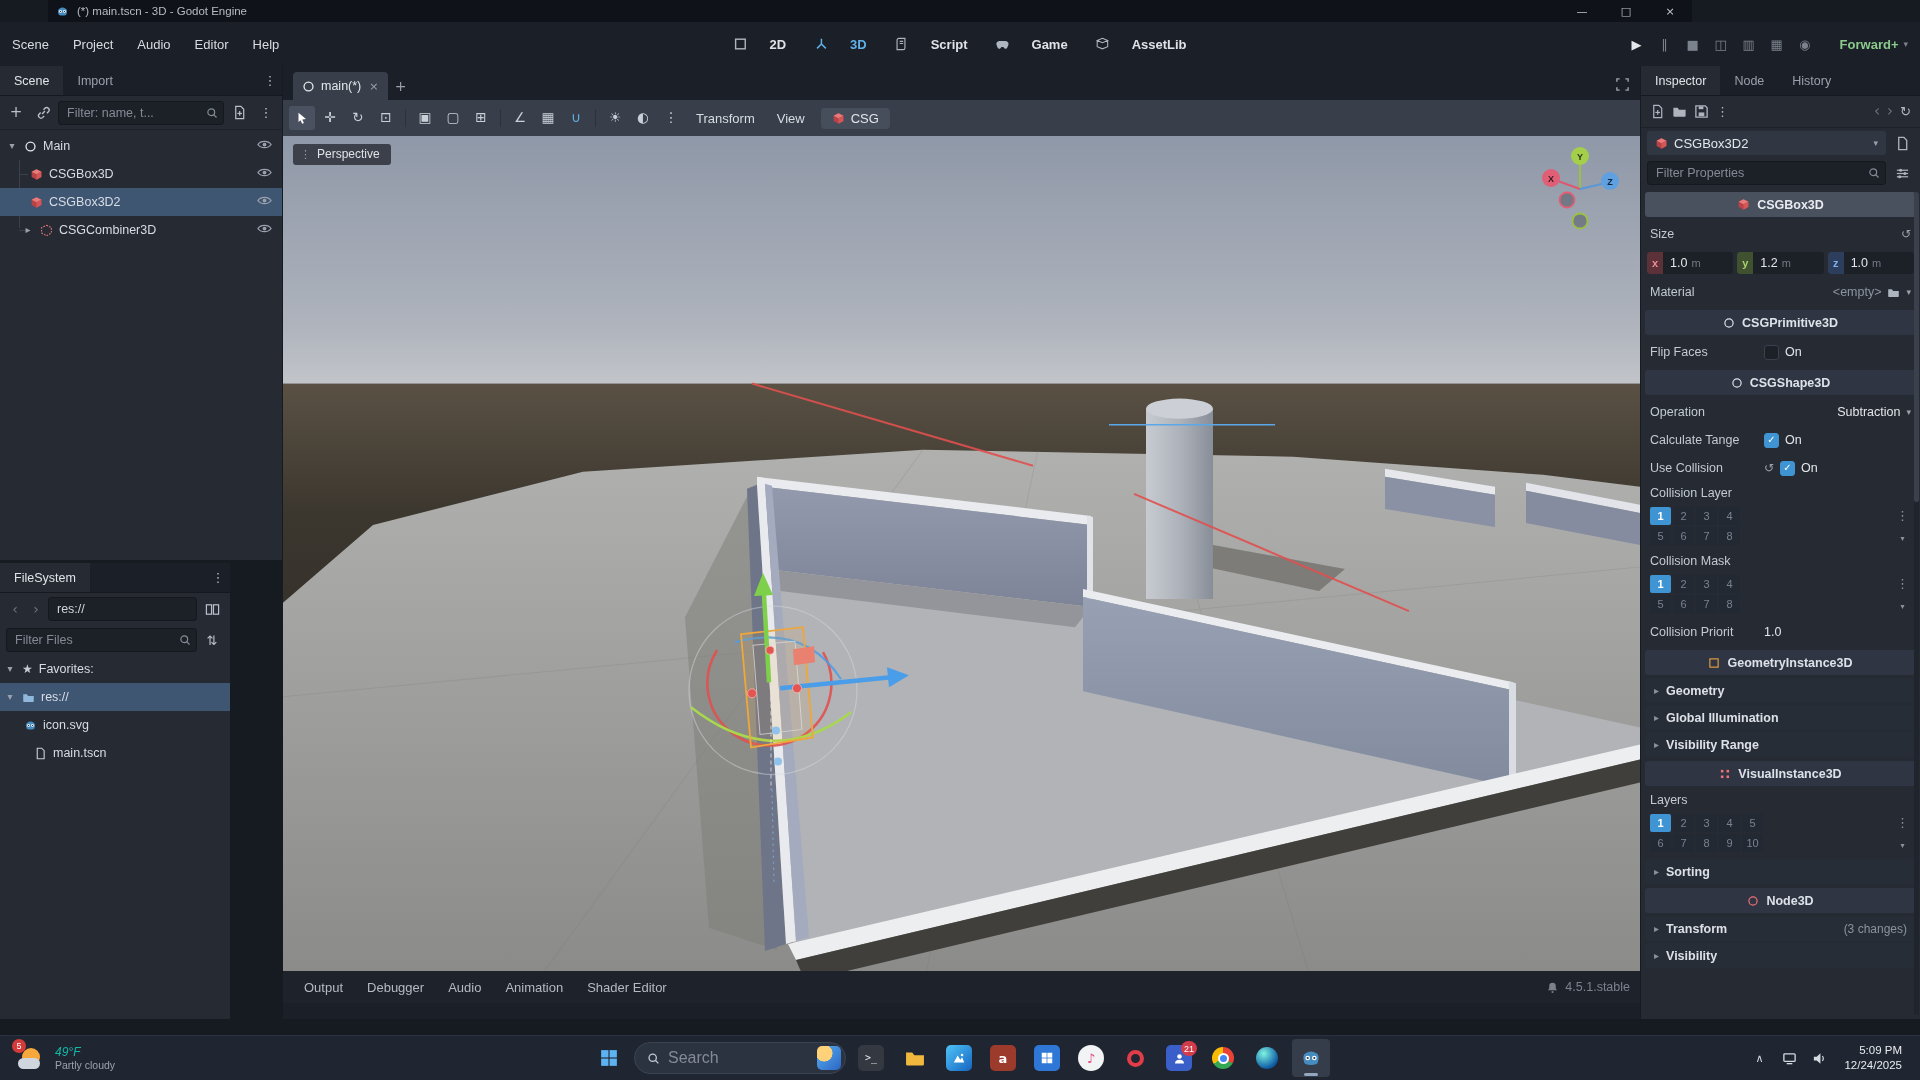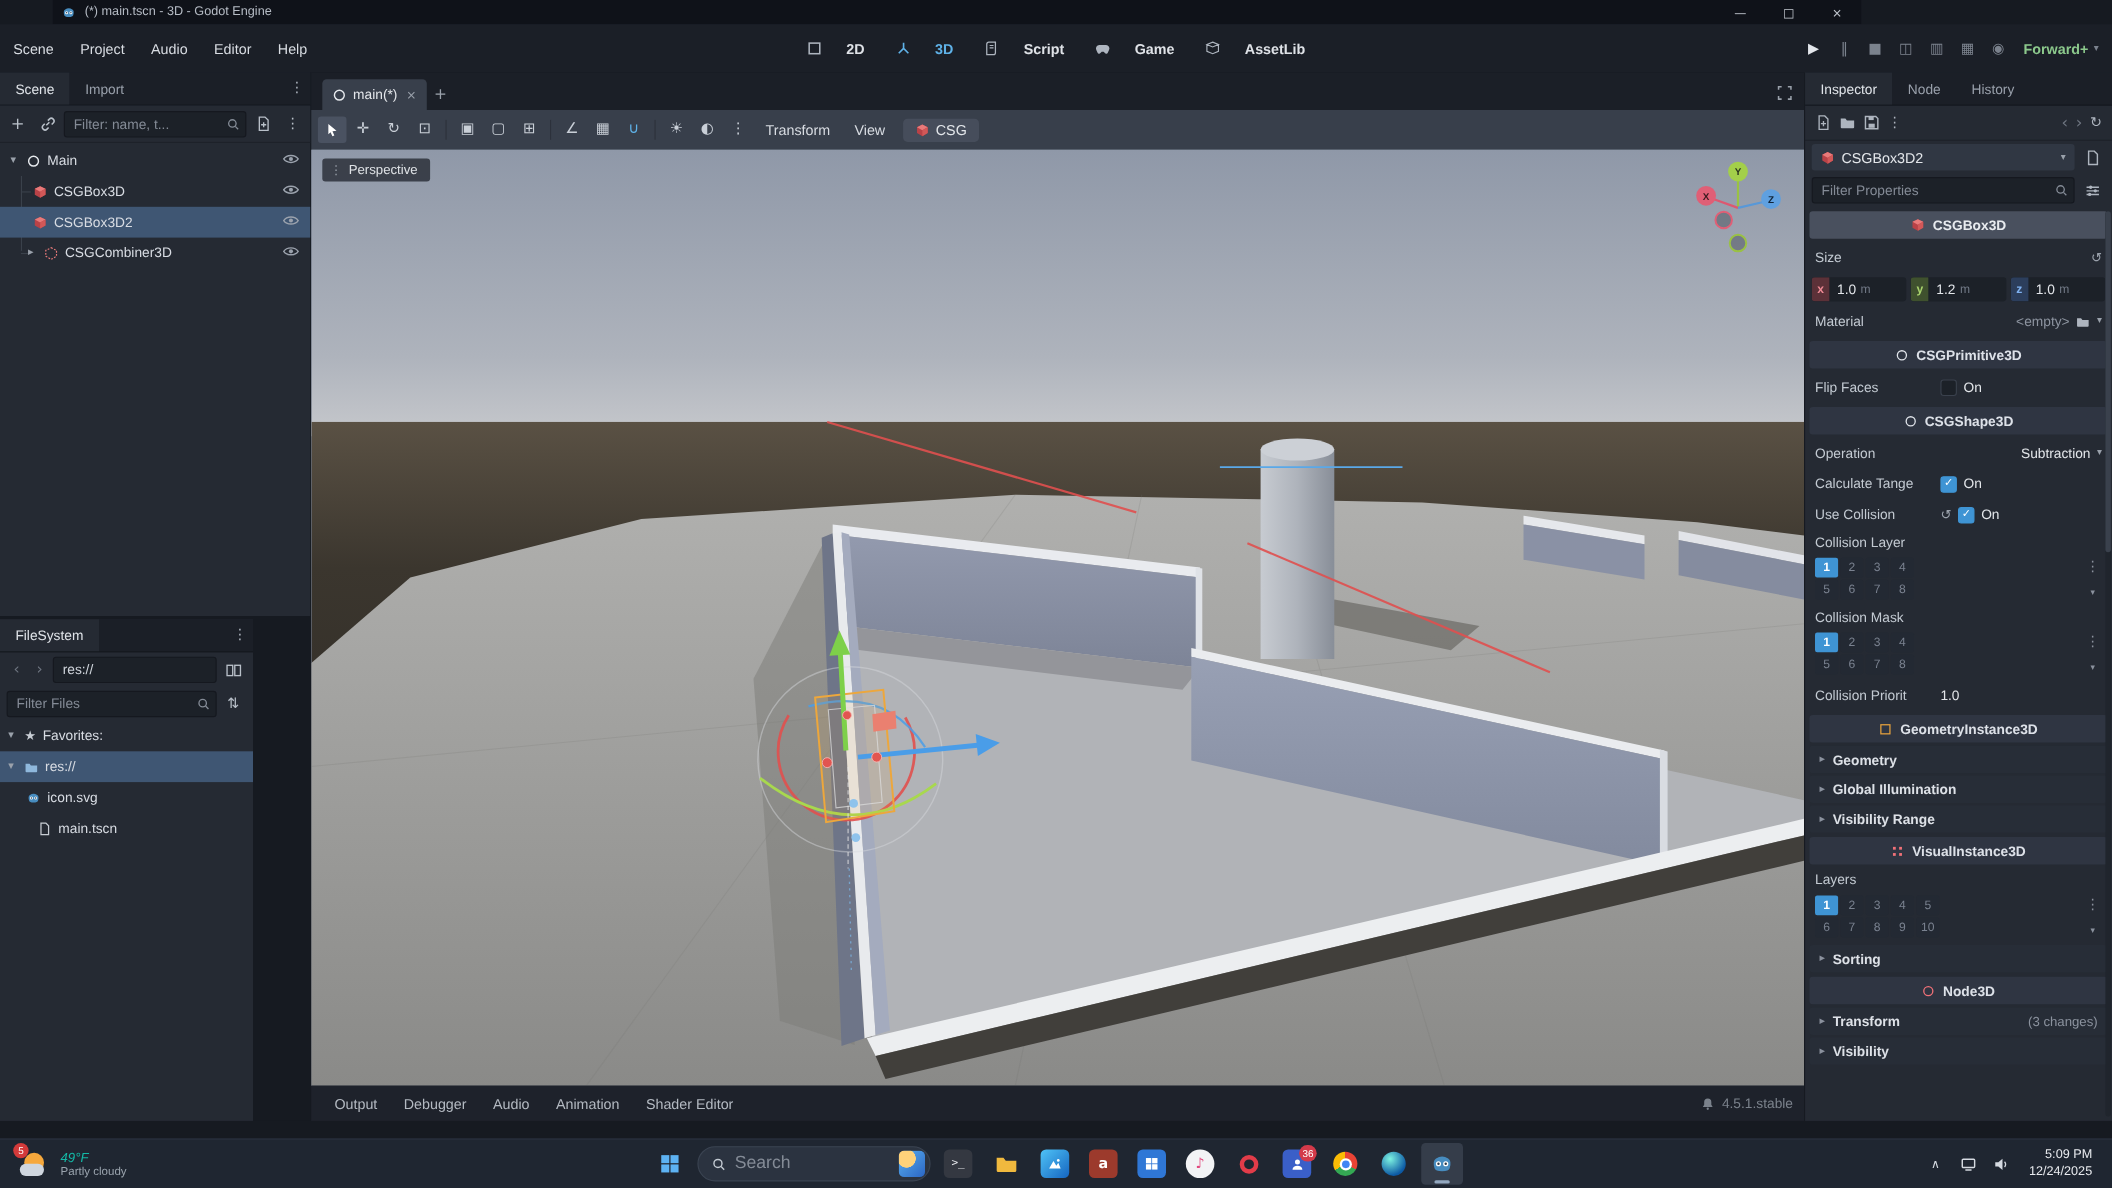--- a/index.html
+++ b/index.html
@@ -21,21 +21,21 @@
   #menubar{position:absolute;left:0;top:22px;width:1920px;height:44px;background:#1b1f27;display:flex;align-items:center;}
   .menu-item{padding:0 12px;height:100%;display:flex;align-items:center;color:#d8dce2;font-size:13px;}
   .workspaces{position:absolute;left:50%;top:0;bottom:0;transform:translateX(-50%);display:flex;align-items:center;gap:4px;}
   .ws{display:flex;align-items:center;gap:22px;padding:4px 12px;border-radius:3px;color:#dfe2e7;font-weight:bold;font-size:13px;}
   .ws .i{color:#aeb5bf;}
   .ws.active{color:#5fb2e8;}
   .ws.active .i{color:#5fb2e8;}
   .playbar{position:absolute;right:0;top:0;bottom:0;display:flex;align-items:center;gap:2px;padding-right:12px;}
   .pbtn{width:26px;height:26px;display:flex;align-items:center;justify-content:center;color:#7b828d;font-size:13px;}
   .pbtn.primary{color:#e4e7ec;}
-  .renderer{display:flex;align-items:center;gap:5px;margin-left:8px;color:#8cc98c;font-weight:bold;font-size:13px;}
+  .renderer{display:flex;align-items:center;gap:5px;margin-left:20px;color:#8cc98c;font-weight:bold;font-size:13px;}
   .renderer .arr{color:#7b828d;font-size:9px;}
 
   
   .dock-tabs{height:30px;background:#1b1f27;display:flex;align-items:stretch;border-bottom:1px solid #15181f;}
   .dtab{display:flex;align-items:center;padding:0 14px;font-size:12.5px;color:#99a0ab;}
   .dtab.active{background:#252a33;color:#e0e4e9;}
   .iconbtn{display:flex;align-items:center;justify-content:center;color:#aeb5bf;}
   .dim{color:#6e7580;}
 
   
@@ -73,21 +73,21 @@
   .t3.active{background:#4a5261;color:#ffffff;}
   .t3.blue{color:#5fb2e8;}
   .vsep{width:1px;height:18px;background:#2c313b;margin:0 4px;}
   .tmenu{padding:0 10px;height:100%;display:flex;align-items:center;color:#d8dce2;font-size:13px;}
   .csg-chip{display:flex;align-items:center;gap:6px;background:#464d5b;border-radius:4px;padding:3px 11px;margin-left:4px;color:#e3e6ea;font-size:13px;}
   #viewport{position:absolute;left:0;top:70px;right:0;bottom:32px;overflow:hidden;background:#8f98a8;}
   #scene3d{position:absolute;left:0;top:0;width:100%;height:100%;}
   .persp-chip{position:absolute;left:10px;top:8px;background:rgba(35,39,47,0.78);border-radius:3px;display:flex;align-items:center;gap:6px;padding:3px 11px 4px 7px;color:#dfe2e6;font-size:12px;}
   .persp-chip .grip{color:#9aa1ab;font-size:11px;}
   #axis-gizmo{position:absolute;right:14px;top:6px;width:92px;height:92px;}
-  .bottom-panel{position:absolute;left:0;bottom:0;width:100%;height:32px;background:#1e222b;display:flex;align-items:center;padding:0 10px;gap:2px;}
+  .bottom-panel{position:absolute;left:0;bottom:16px;width:100%;height:32px;background:#1e222b;display:flex;align-items:center;padding:0 10px;gap:2px;}
   .bp-item{padding:0 11px;font-size:13px;color:#b4bac2;}
   .bp-right{margin-left:auto;display:flex;align-items:center;gap:6px;color:#7b828c;font-size:12.5px;}
 
   
   #right-dock{position:absolute;left:1641px;top:66px;width:279px;height:953px;background:#252a33;}
   .insp-toolbar{height:32px;display:flex;align-items:center;gap:7px;padding:0 9px;border-bottom:1px solid #1d2129;}
   .insp-toolbar .sp{flex:1;}
   .node-row{height:30px;display:flex;align-items:center;gap:4px;padding:3px 6px;}
   .node-btn{flex:1;height:24px;background:#303743;border-radius:3px;display:flex;align-items:center;gap:6px;padding:0 8px;color:#e3e6ea;font-size:13px;min-width:0;}
   .node-btn .arr{margin-left:auto;color:#9aa1ab;font-size:9px;}
@@ -1000,21 +1000,21 @@
       </div>
     <div class="tb-btn">
         <div style="width:17px;height:17px;border:4px solid #e23c49;border-radius:50%"></div>
       </div>
     <div class="tb-btn">
       <div class="appic" style="background:#3a5fc8">
           <svg class="i i13" style="color:#fff">
             <use href="#sym-person"></use>
           </svg>
         </div>
-      <span class="badge">36</span>
+      <span class="badge">21</span>
     </div>
     <div class="tb-btn">
       <div style="width:22px;height:22px;border-radius:50%;background:conic-gradient(#ea4335 0 33%,#34a853 0 66%,#fbbc05 0 100%);display:flex;align-items:center;justify-content:center">
         <div style="width:11px;height:11px;border-radius:50%;background:#fff;display:flex;align-items:center;justify-content:center">
             <div style="width:7px;height:7px;border-radius:50%;background:#4285f4"></div>
           </div>
       </div>
     </div>
     <div class="tb-btn">
         <div style="width:22px;height:22px;border-radius:50%;background:radial-gradient(circle at 35% 30%,#7df3e1,#0c59a4 72%)"></div>

